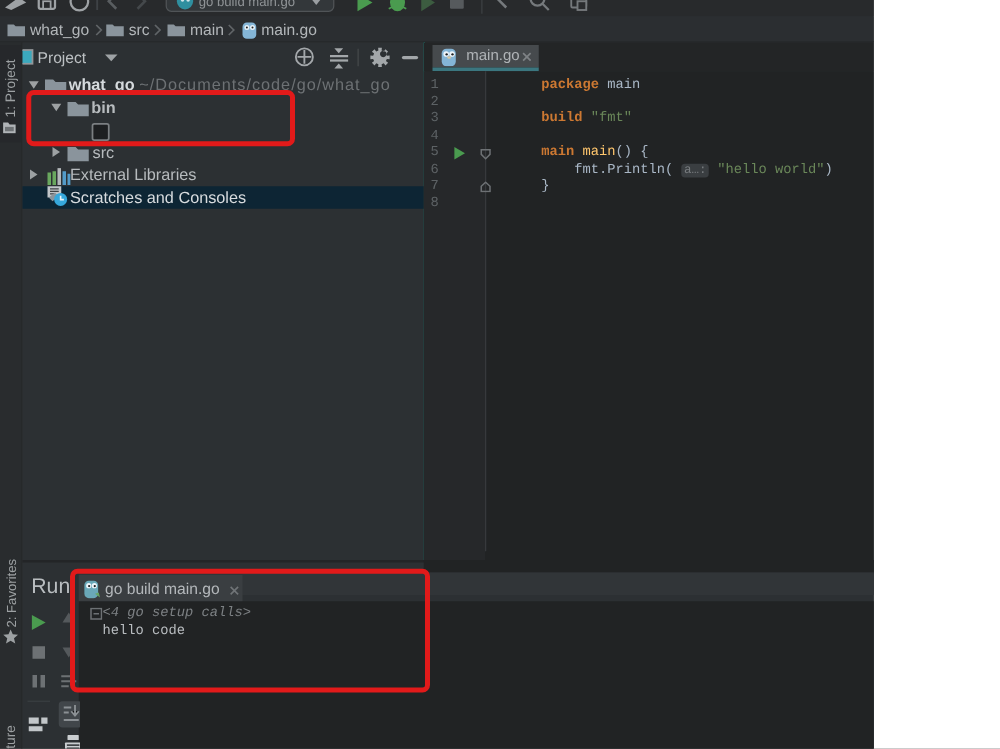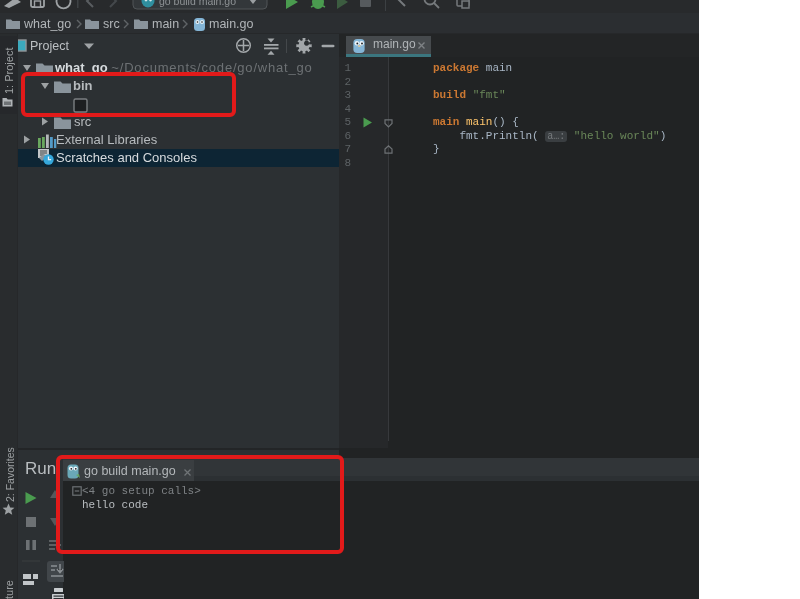--- a/index.html
+++ b/index.html
@@ -33,21 +33,21 @@
   .kw{color:#cc7832;font-weight:bold;}
   .str{color:#6a8759;}
   .fn{color:#ffc66d;}
   
   #runpanel{left:18px;top:448px;width:782px;height:151px;background:#2c3033;}
   #runstrip{left:45px;top:10px;width:737px;height:18px;background:#313538;}
   #runtab{left:45px;top:12px;width:131px;height:23px;background:#3a3e41;color:#b4b8bb;font-size:12.5px;}
   #console{left:45px;top:33px;width:737px;height:118px;background:#212324;}
   .conline{position:absolute;font-family:"Liberation Mono",monospace;font-size:11px;
            color:#b9bdc0;white-space:pre;}
-  .congrey{color:#7d8184;}
+  .congrey{color:#7d8184;font-style:italic;}
   
   .redrect{position:absolute;border:4px solid #e21a1a;border-radius:6px;z-index:50;}
   svg{display:block;}
 </style>
 </head>
 <body>
 <div id="root">
 
   <div id="titlebar" class="abs">
     <svg width="800" height="13" viewBox="0 0 800 13">

